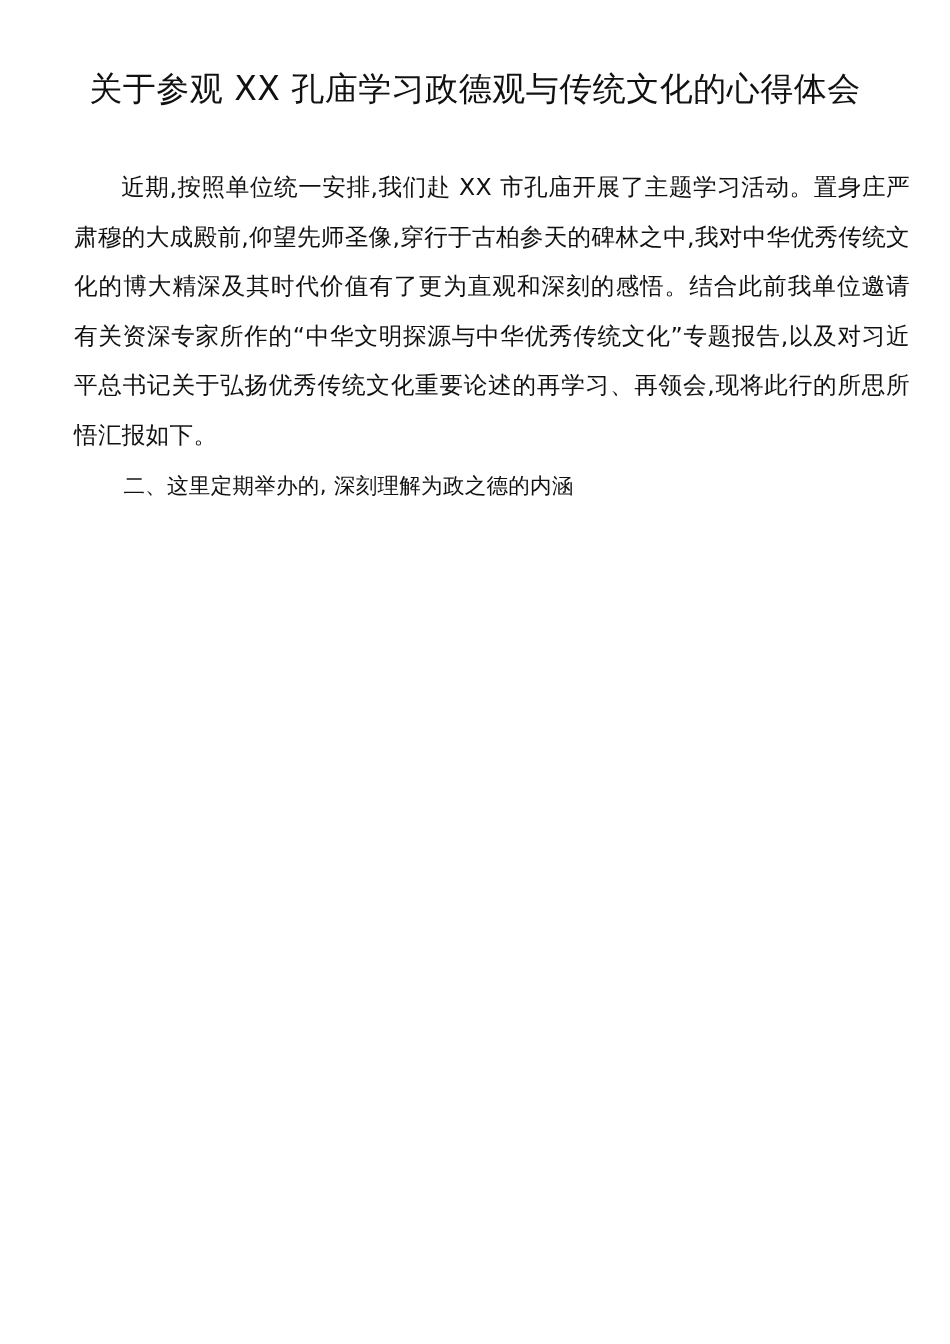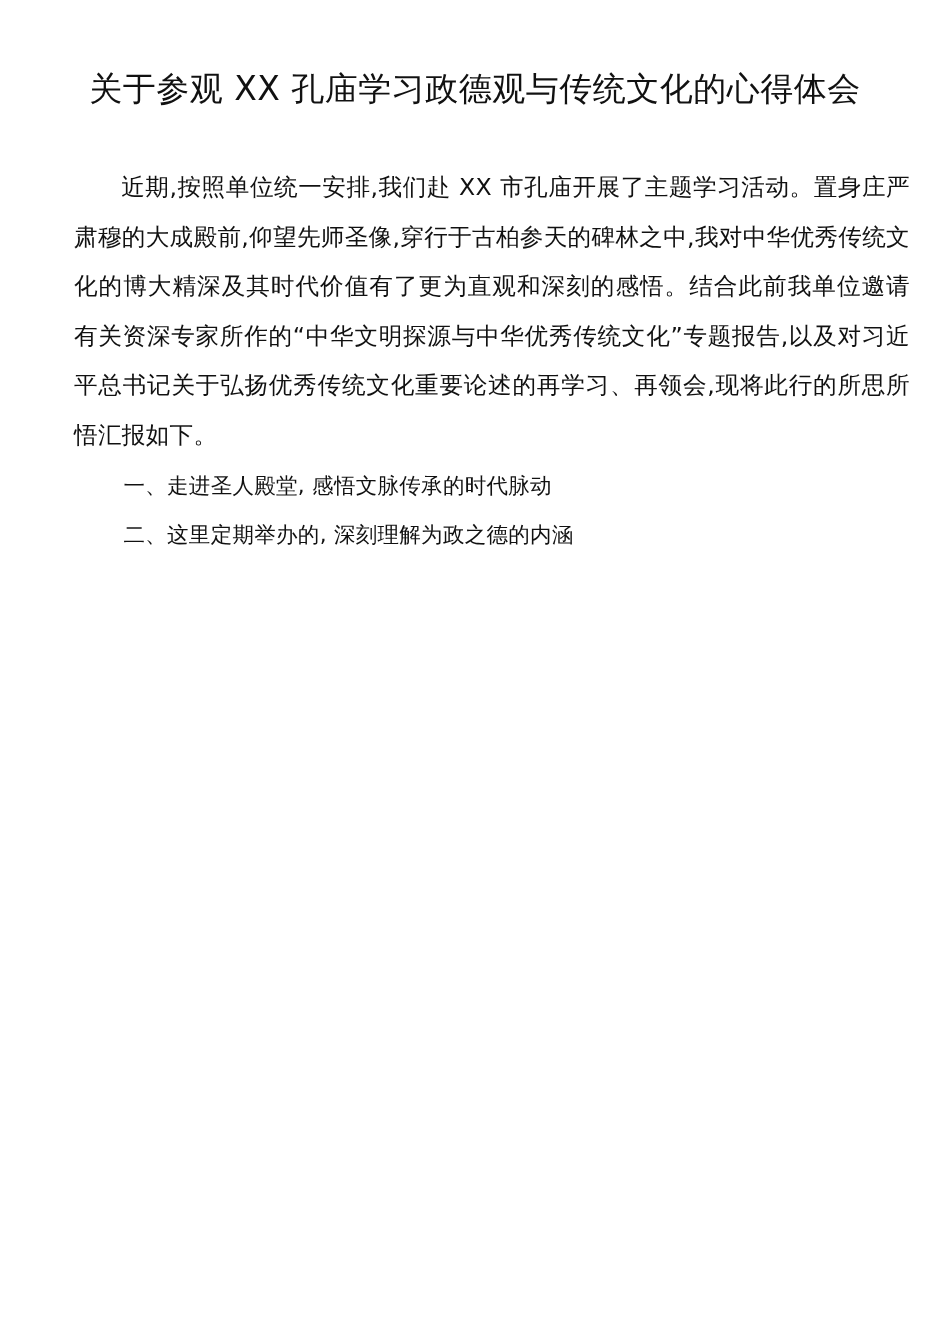--- a/index.html
+++ b/index.html
@@ -58,16 +58,15 @@
   }
 </style>
 </head>
 <body>
 
 <div class="page">
   <h1 class="title">关于参观 XX 孔庙学习政德观与传统文化的心得体会</h1>
 
   <div class="body-text">
     <p class="para">近期,按照单位统一安排,我们赴 XX 市孔庙开展了主题学习活动。置身庄严肃穆的大成殿前,仰望先师圣像,穿行于古柏参天的碑林之中,我对中华优秀传统文化的博大精深及其时代价值有了更为直观和深刻的感悟。结合此前我单位邀请有关资深专家所作的“中华文明探源与中华优秀传统文化”专题报告,以及对习近平总书记关于弘扬优秀传统文化重要论述的再学习、再领会,现将此行的所思所悟汇报如下。</p>
-    <p class="heading">一、走进圣人殿堂, 感悟文脉传承的时代脉动</p>
     <p class="heading">二、这里定期举办的, 深刻理解为政之德的内涵</p>
   </div>
 </div>
 
 </body></html>

